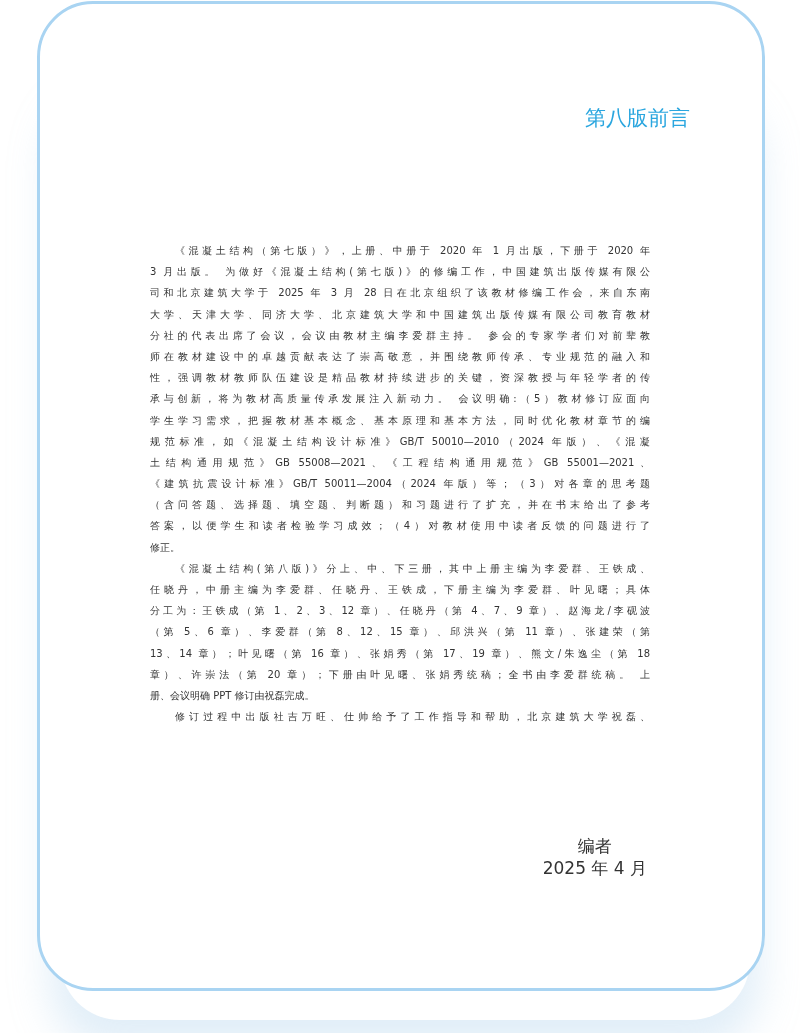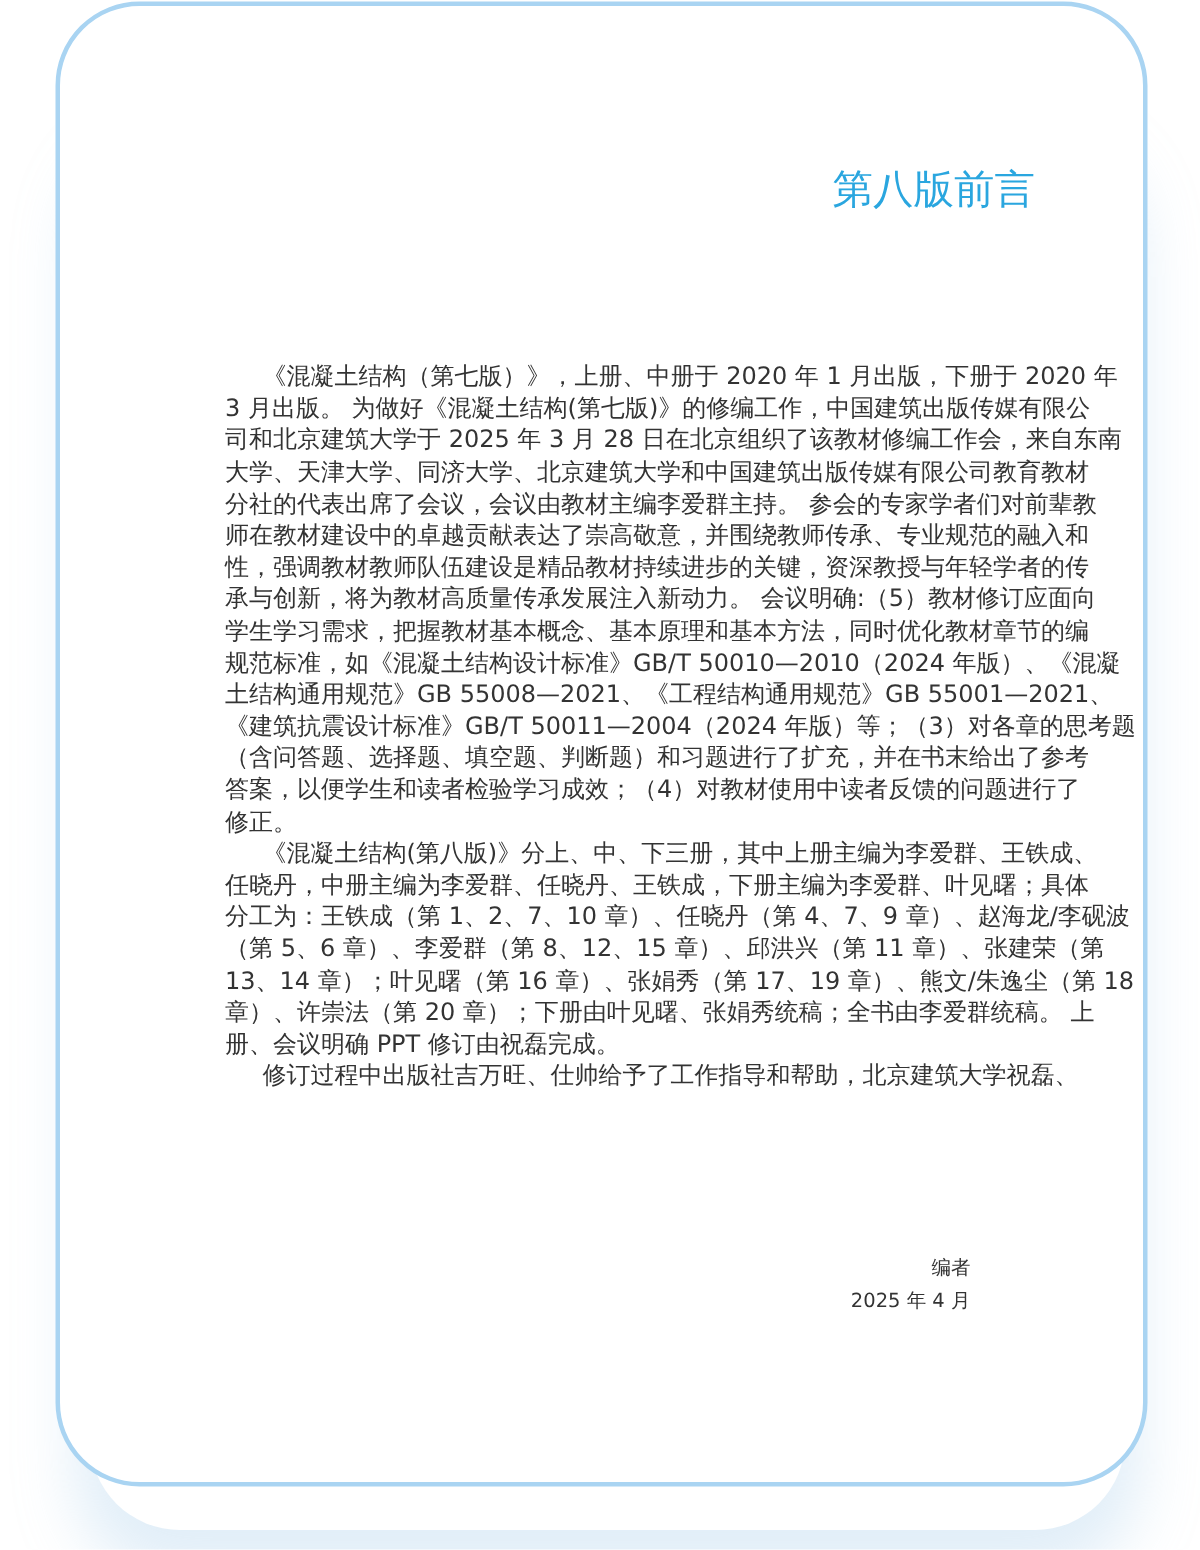--- a/index.html
+++ b/index.html
@@ -32,52 +32,52 @@
       height: 984px;
       border: 3px solid #a9d4f2;
       border-radius: 56px;
       background: #ffffff;
       box-sizing: content-box;
     }
     .title {
       position: absolute;
       right: 110px;
       top: 90px;
-      font-size: 27px;
+      font-size: 21px;
       color: #2aa6df;
       letter-spacing: 0px;
       font-weight: normal;
     }
     .body-text {
       position: absolute;
       left: 150px;
       top: 240px;
       width: 500px;
-      font-size: 16px;
+      font-size: 10px;
       color: #333333;
       line-height: 21.2px;
     }
     .line {
       white-space: nowrap;
       text-align: justify;
       text-align-last: justify;
       height: 21.2px;
     }
     .line.last {
       text-align-last: left;
     }
     .line.indent {
       padding-left: 25px;
     }
     .signature {
       position: absolute;
       right: 153px;
       top: 835px;
-      text-align: right;
-      font-size: 13px;
+      text-align: center;
+      font-size: 17px;
       color: #333333;
       line-height: 22px;
     }
   </style>
 </head>
 <body>
 
 <div class="shadow"></div>
 <div class="card"></div>
 
@@ -99,21 +99,21 @@
     <div class="line">土结构通用规范》GB 55008—2021、《工程结构通用规范》GB 55001—2021、</div>
     <div class="line">《建筑抗震设计标准》GB/T 50011—2004（2024 年版）等；（3）对各章的思考题</div>
     <div class="line">（含问答题、选择题、填空题、判断题）和习题进行了扩充，并在书末给出了参考</div>
     <div class="line">答案，以便学生和读者检验学习成效；（4）对教材使用中读者反馈的问题进行了</div>
     <div class="line last">修正。</div>
   </div>
 
   <div>
     <div class="line indent">《混凝土结构(第八版)》分上、中、下三册，其中上册主编为李爱群、王铁成、</div>
     <div class="line">任晓丹，中册主编为李爱群、任晓丹、王铁成，下册主编为李爱群、叶见曙；具体</div>
-    <div class="line">分工为：王铁成（第 1、2、7、10 章）、任晓丹（第 4、7、9 章）、赵海龙/李砚波</div>
+    <div class="line">分工为：王铁成（第 1、2、3、12 章）、任晓丹（第 4、7、9 章）、赵海龙/李砚波</div>
     <div class="line">（第 5、6 章）、李爱群（第 8、12、15 章）、邱洪兴（第 11 章）、张建荣（第</div>
     <div class="line">13、14 章）；叶见曙（第 16 章）、张娟秀（第 17、19 章）、熊文/朱逸尘（第 18</div>
     <div class="line">章）、许崇法（第 20 章）；下册由叶见曙、张娟秀统稿；全书由李爱群统稿。 上</div>
     <div class="line last">册、会议明确 PPT 修订由祝磊完成。</div>
   </div>
 
   <div>
     <div class="line indent">修订过程中出版社吉万旺、仕帅给予了工作指导和帮助，北京建筑大学祝磊、</div>
   </div>
 </div>

